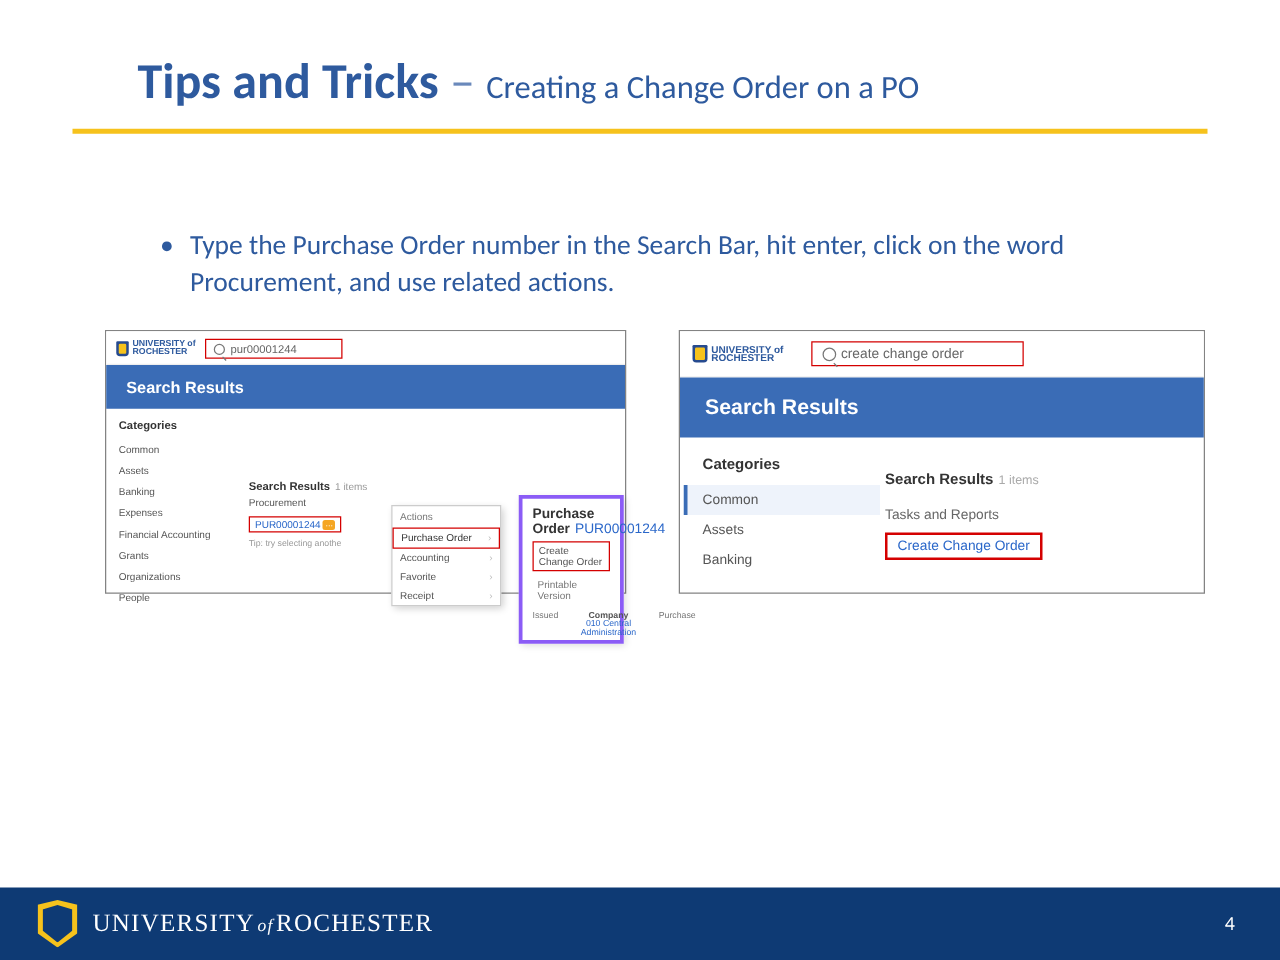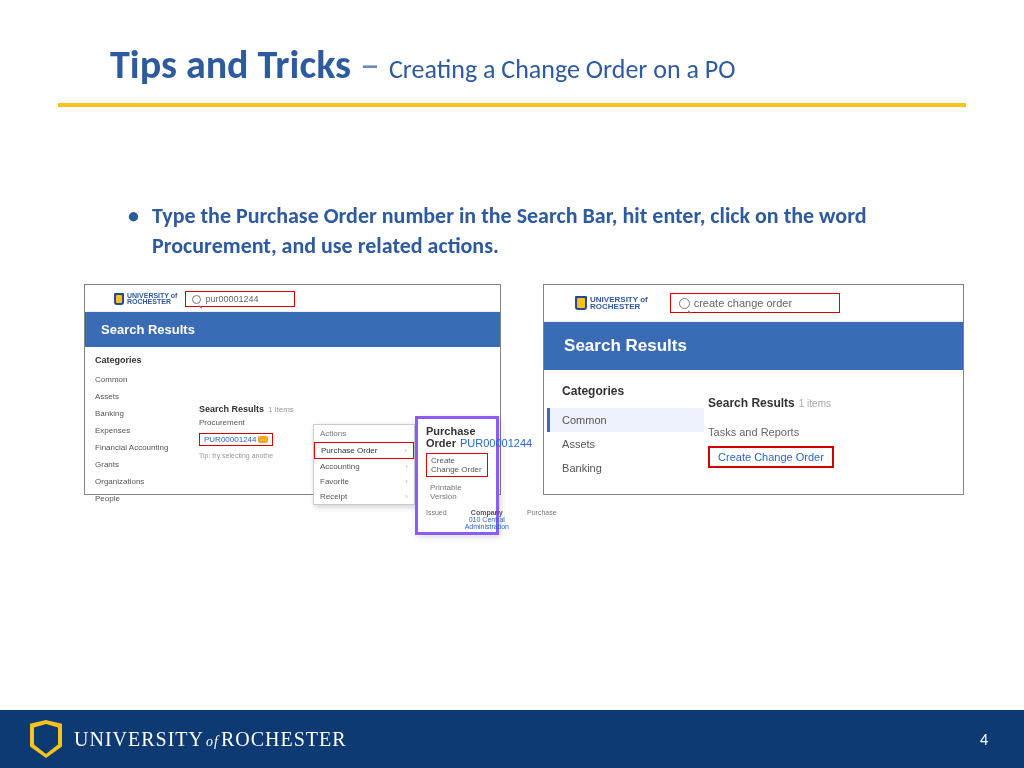--- a/index.html
+++ b/index.html
@@ -34,23 +34,22 @@
     border: none;
     border-top: 4px solid #f6c21c;
   }
   .body {
     padding: 50px 60px 0 62px;
     color: #2e5a9e;
     font-size: 22px;
     line-height: 1.35;
   }
   .body ul {
-    margin-top: 44px;
+    margin-top: 24px;
     padding-left: 90px;
-    font-weight: bold;
   }
   .body li {
     margin-bottom: 24px;
     padding-right: 20px;
     list-style: none;
     position: relative;
   }
   .body li::before {
     content: "•";
     position: absolute;
@@ -85,21 +84,20 @@
     border-bottom: 1px solid #eee;
   }
   .logo {
     display: flex;
     align-items: center;
     gap: 3px;
     font-size: 7px;
     color: #2e5a9e;
     font-weight: 700;
     line-height: 0.9;
-    margin-left: 21px;
   }
   .logo-shield {
     width: 10px; height: 12px;
     background: linear-gradient(#264a8f, #264a8f);
     border-radius: 1px 1px 3px 3px;
     position: relative;
   }
   .logo-shield::after{
     content:"";
     position:absolute; inset:2px; background:#f6c21c; border-radius:1px;
@@ -169,21 +167,21 @@
     display:inline-block; background:#f5a623; color:#fff;
     font-size:6px; padding:0 2px; border-radius:2px; margin-left:2px;
     vertical-align:middle;
   }
   .tiptext { color:#999; font-size:7px; margin-top:6px;}
 
   
   .flyout {
     position:absolute;
     left: 118px; top: 28px;
-    width: 102px;
+    width: 88px;
     background:#fff;
     border:1px solid #ccc;
     box-shadow: 2px 2px 6px rgba(0,0,0,.2);
     font-size:8px;
   }
   .flyout .fhdr { padding:4px 6px; color:#777; }
   .flyout .frow { padding:3px 6px; display:flex; justify-content:space-between; color:#555;}
   .flyout .frow.hl { border:1.5px solid #d40000; color:#333;}
   .chev { color:#bbb;}
 

